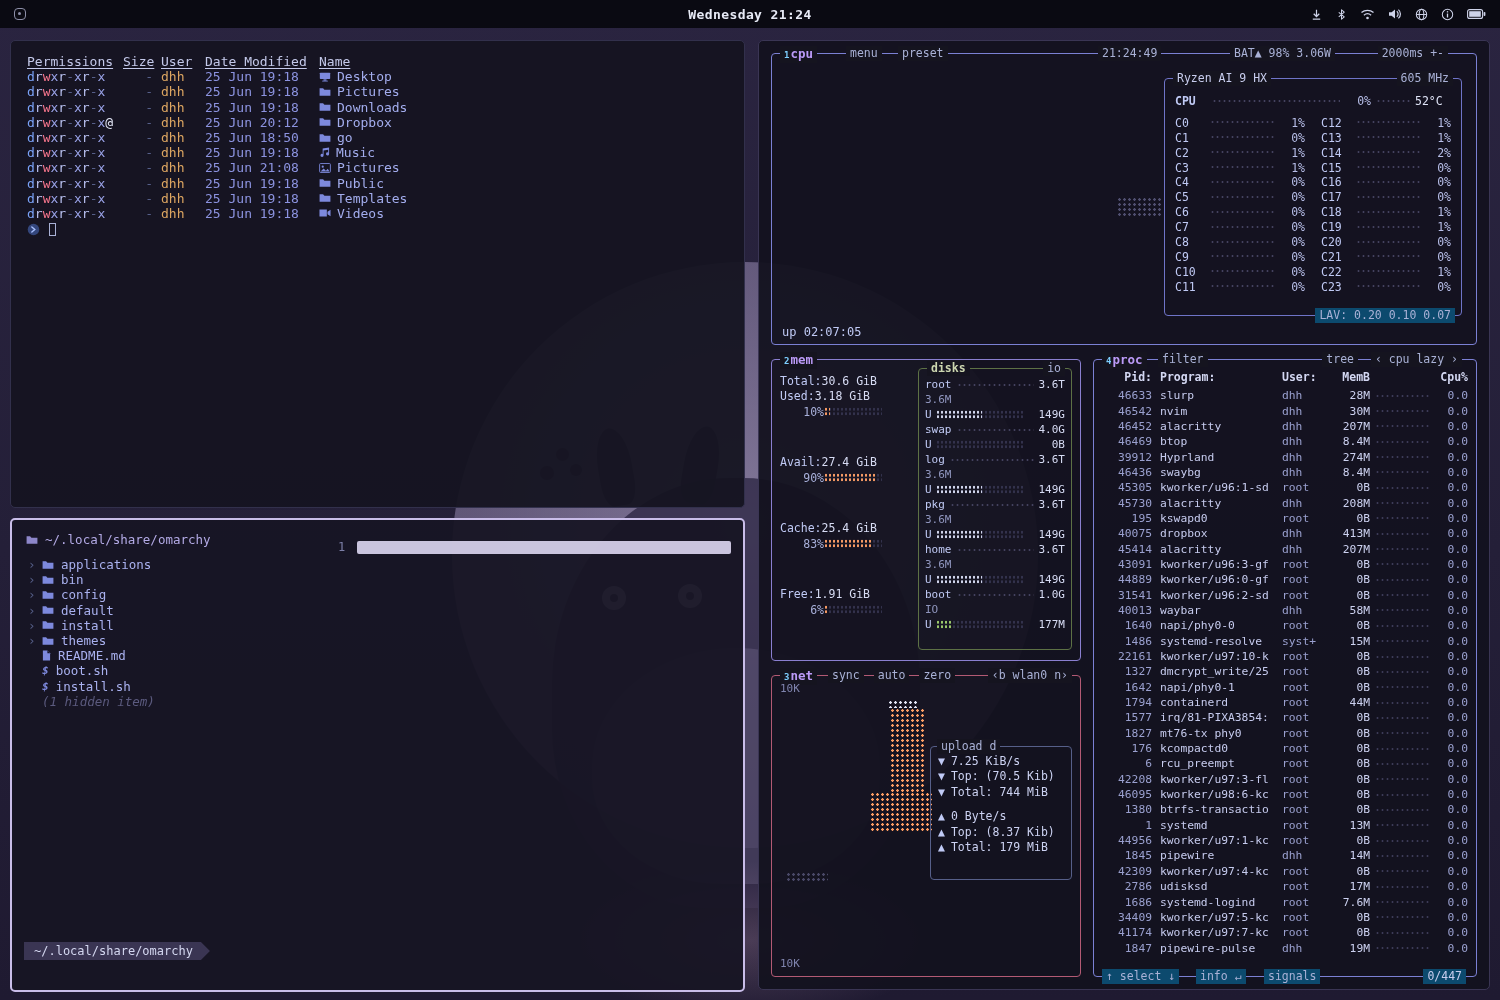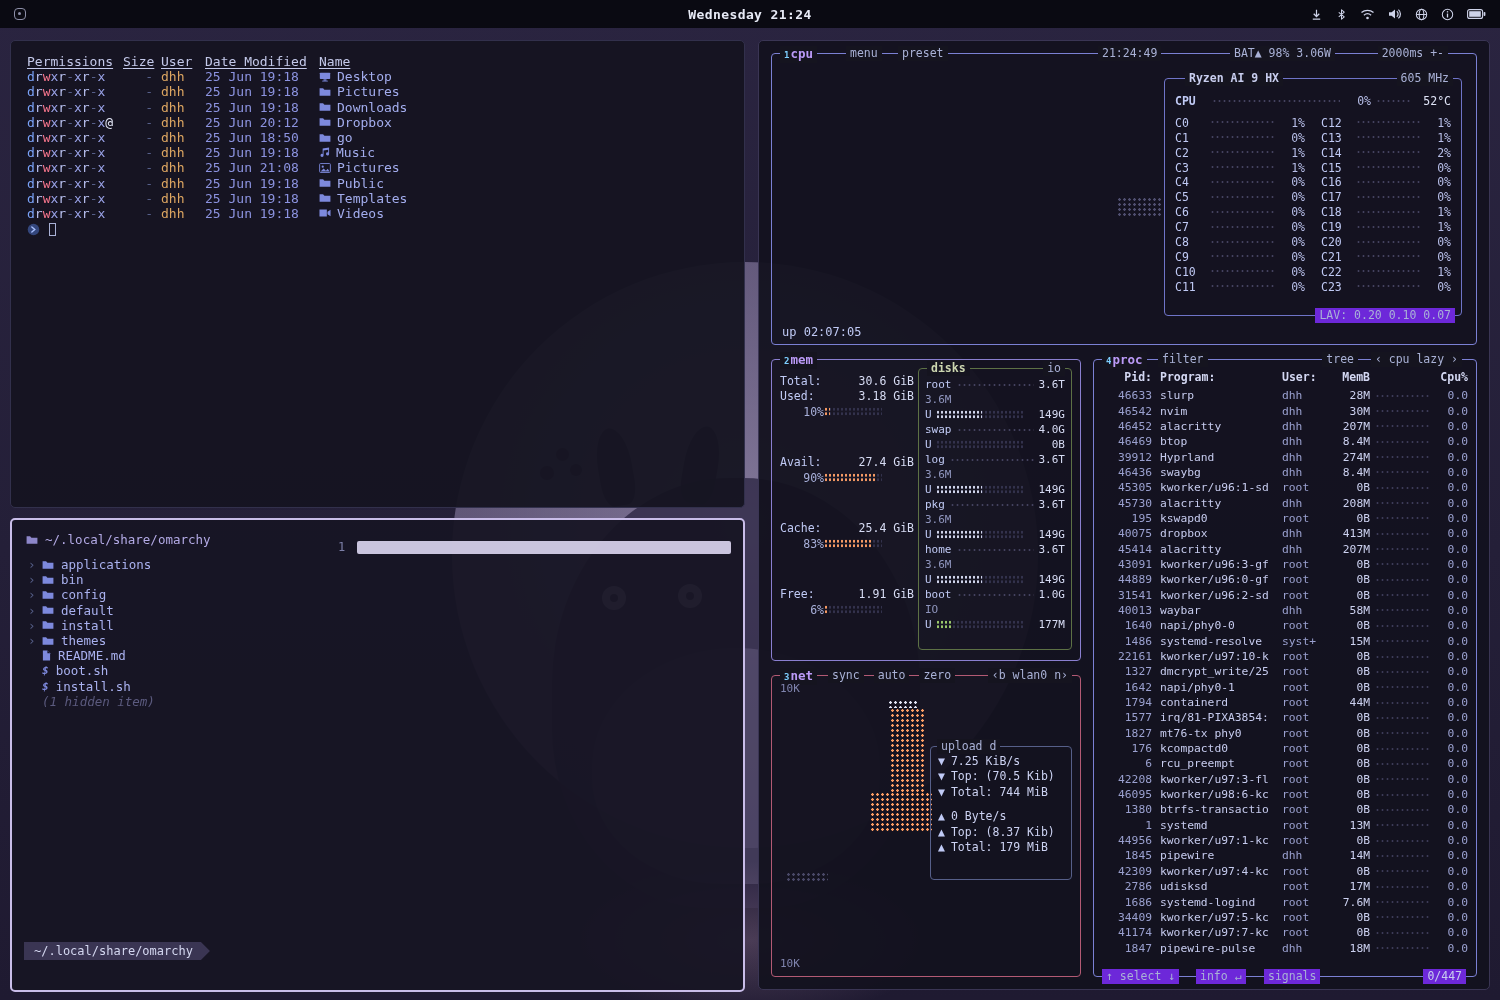--- a/index.html
+++ b/index.html
@@ -74,46 +74,46 @@
   
   .bbox{position:absolute;border:1px solid #7b80d4;border-radius:4px}
   #box-cpu{left:12px;top:12px;width:706px;height:292px}
   #box-mem{left:12px;top:318px;width:310px;height:302px;border-color:#8a7fd0}
   #box-net{left:12px;top:634px;width:310px;height:302px;border-color:#b35a74}
   #box-proc{left:334px;top:318px;width:384px;height:618px}
   .btitle{position:absolute;top:-8px;font-size:12.5px;font-weight:bold;color:#bb9af7;background:#15141f;padding:0 4px;line-height:15px;display:flex;align-items:baseline}
   .btitle sup{font-size:9px;color:#7dcfff;margin-right:1px}
   .bchip{position:absolute;top:-8px;font-size:11.5px;color:#a9b1d6;background:#15141f;padding:0 4px;line-height:15px;white-space:nowrap}
   .bchip.opt{position:static}
-  .bchip-b{position:absolute;bottom:-8px;top:auto;font-size:11.5px;color:#a9b1d6;background:#6d28d9;padding:0 4px;line-height:15px;white-space:nowrap}
+  .bchip-b{position:absolute;bottom:-8px;top:auto;font-size:11.5px;color:#a9b1d6;background:#0c4a6e;padding:0 4px;line-height:15px;white-space:nowrap}
   .dots{flex:1;align-self:center;height:4px;margin:0 5px;min-width:6px;
         background-image:radial-gradient(circle,#43425f .9px,transparent 1.2px);background-size:5px 4px;background-position:0 50%}
   .dotmeter{position:relative;display:inline-block;height:9px;border-radius:1px;overflow:hidden;
         background-image:radial-gradient(circle,#34334e 1px,transparent 1.3px);background-size:4px 4.5px}
   .dotfill{position:absolute;left:0;top:0;bottom:0;background-image:radial-gradient(circle,#ff9e64 1px,transparent 1.3px);background-size:4px 4.5px}
   .dotfill.light{background-image:radial-gradient(circle,#d6dbf2 1px,transparent 1.3px)}
   .dotfill.green{background-image:radial-gradient(circle,#9ece6a 1px,transparent 1.3px)}
   .dotpatch{position:absolute;background-image:radial-gradient(circle,currentColor 1.1px,transparent 1.5px);background-size:5px 5px}
 
   
   .core-panel{position:absolute;left:392px;top:24px;width:298px;height:238px;border:1px solid #6f74c8;border-radius:4px}
   .cpu-total{position:absolute;left:10px;top:14px;right:10px;display:flex;align-items:center;font-size:11.5px;height:15px}
   .cpu-total .cname{color:#c0caf5;font-weight:bold;width:32px}
   .cpu-total .cpct{color:#b7bee8;width:26px;text-align:right}
-  .cpu-total .ctemp{color:#dfe3f6;width:36px;text-align:right}
+  .cpu-total .ctemp{color:#dfe3f6;width:36px;text-align:left}
   .cores{position:absolute;left:10px;top:36px;right:10px;display:flex;gap:16px}
   .core-col{flex:1;display:flex;flex-direction:column}
   .core-row{display:flex;align-items:flex-end;height:14.9px;font-size:11.5px}
   .cname{width:30px;color:#c0caf5}
   .cpct{width:26px;text-align:right;color:#b7bee8}
   .uptime{position:absolute;left:10px;bottom:5px;font-size:12px;color:#c0caf5}
 
   
   .mem-stats{position:absolute;left:8px;top:14px;width:134px;font-size:11.5px}
-  .mem-line{display:flex;justify-content:space-between;height:15px}
+  .mem-line{display:flex;height:15px}
   .mlabel{color:#c0caf5}.mval{color:#d7dcf4}
   .mem-pct{display:flex;align-items:center;height:15px;margin-bottom:36px;gap:0;padding-left:14px}
   .mp{width:30px;text-align:right;color:#a8b0da}
   .mmeter{width:58px}
   .disks{position:absolute;left:146px;top:8px;right:8px;bottom:10px;border:1px solid #5d7145;border-radius:4px}
   .disk-list{position:absolute;left:6px;right:6px;top:8px;font-size:11px}
   .disk-l1{display:flex;align-items:center;height:15px}
   .dn{color:#c0caf5}.dt{color:#d7dcf4}
   .disk-l2{color:#8f95bd;height:15px;line-height:15px}
   .disk-l3{display:flex;align-items:center;gap:4px;height:15px}
@@ -499,21 +499,21 @@
       </span>
     <span class="bchip" style="left:74px">menu</span>
     <span class="bchip" style="left:126px">preset</span>
     <span class="bchip" style="left:326px">21:24:49</span>
     <span class="bchip" style="left:458px">BAT▲ 98% 3.06W</span>
     <span class="bchip" style="right:28px">2000ms +-</span>
 
     <div class="dotpatch" style="left:345px;top:143px;width:44px;height:20px;color:#504f70"></div>
 
     <div class="core-panel">
-      <span class="bchip" style="left:20px;color:#c8cdee;font-weight:bold">Ryzen AI 9 HX</span>
+      <span class="bchip" style="left:8px;color:#c8cdee;font-weight:normal">Ryzen AI 9 HX</span>
       <span class="bchip" style="right:8px">605 MHz</span>
       <div class="cpu-total">
         <span class="cname">CPU</span>
         <span class="dots"></span>
         <span class="cpct">0%</span>
         <span class="dots" style="max-width:34px"></span>
         <span class="ctemp">52°C</span>
       </div>
       <div class="cores">
         <div class="core-col">
@@ -1136,21 +1136,21 @@
           <span class="pprog">kworker/u97:7-kc</span>
           <span class="puser">root</span>
      <span class="pmem">0B</span>
           <span class="pdots"></span>
           <span class="pcpu">0.0</span>
    </div>
         <div class="proc-row">
      <span class="ppid">1847</span>
           <span class="pprog">pipewire-pulse</span>
           <span class="puser">dhh</span>
-     <span class="pmem">18M</span>
+     <span class="pmem">19M</span>
           <span class="pdots"></span>
           <span class="pcpu">0.0</span>
    </div>
       </div>
 
     <span class="bchip-b" style="left:8px">↑ select ↓</span>
     <span class="bchip-b" style="left:102px">info ↵</span>
     <span class="bchip-b" style="left:170px">signals</span>
     <span class="bchip-b" style="right:10px;color:#c8cdee">0/447</span>
   </div>

